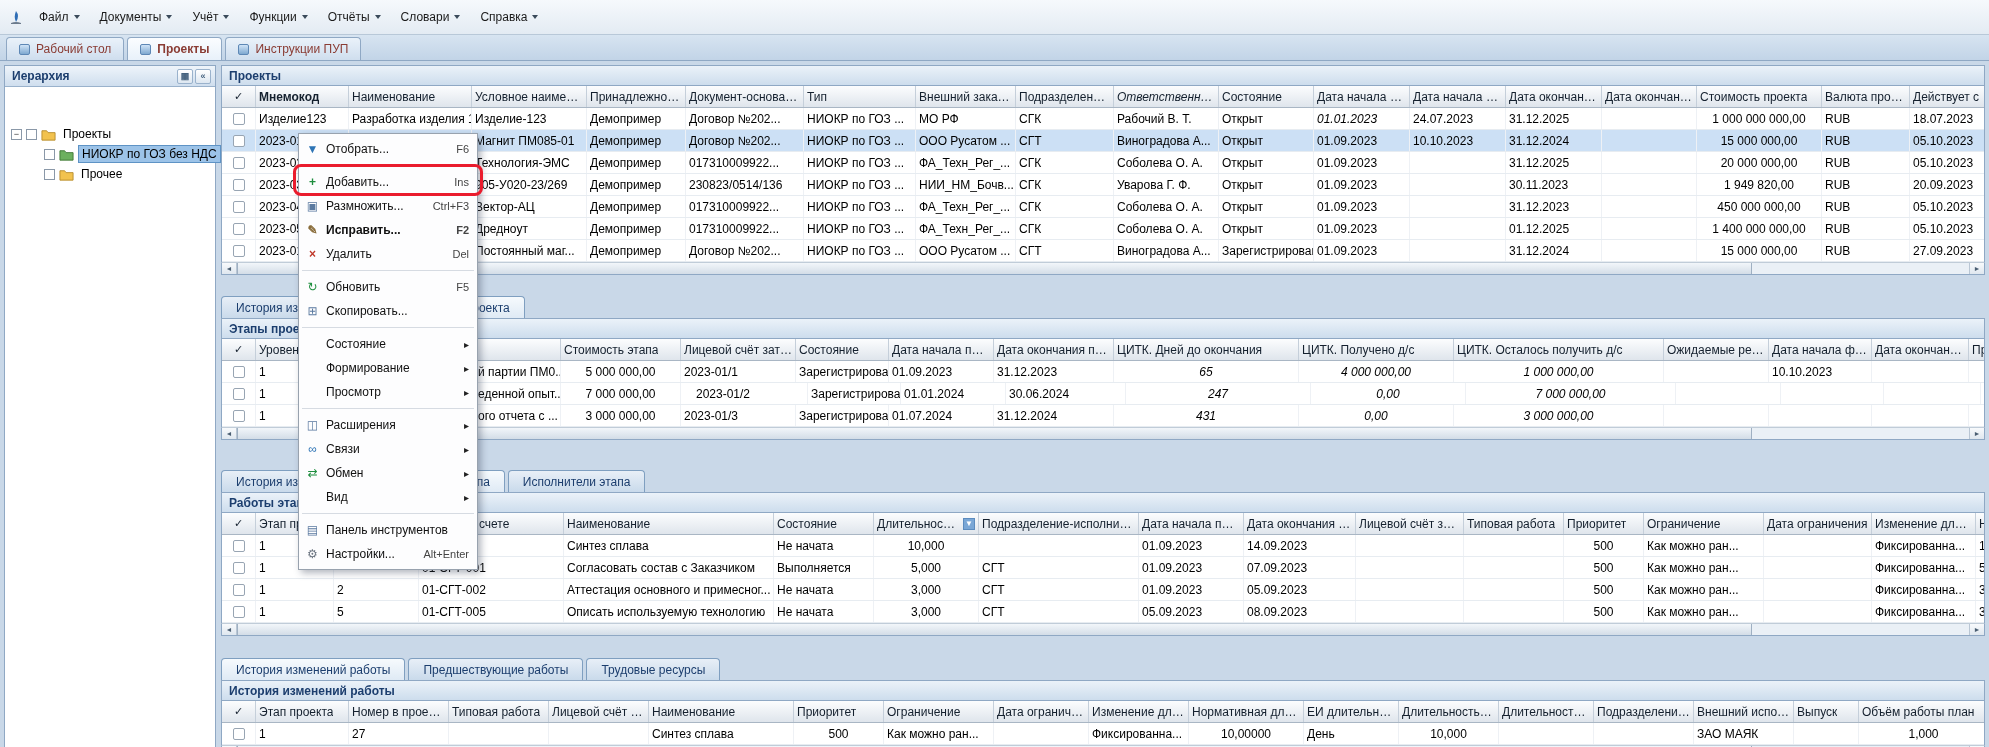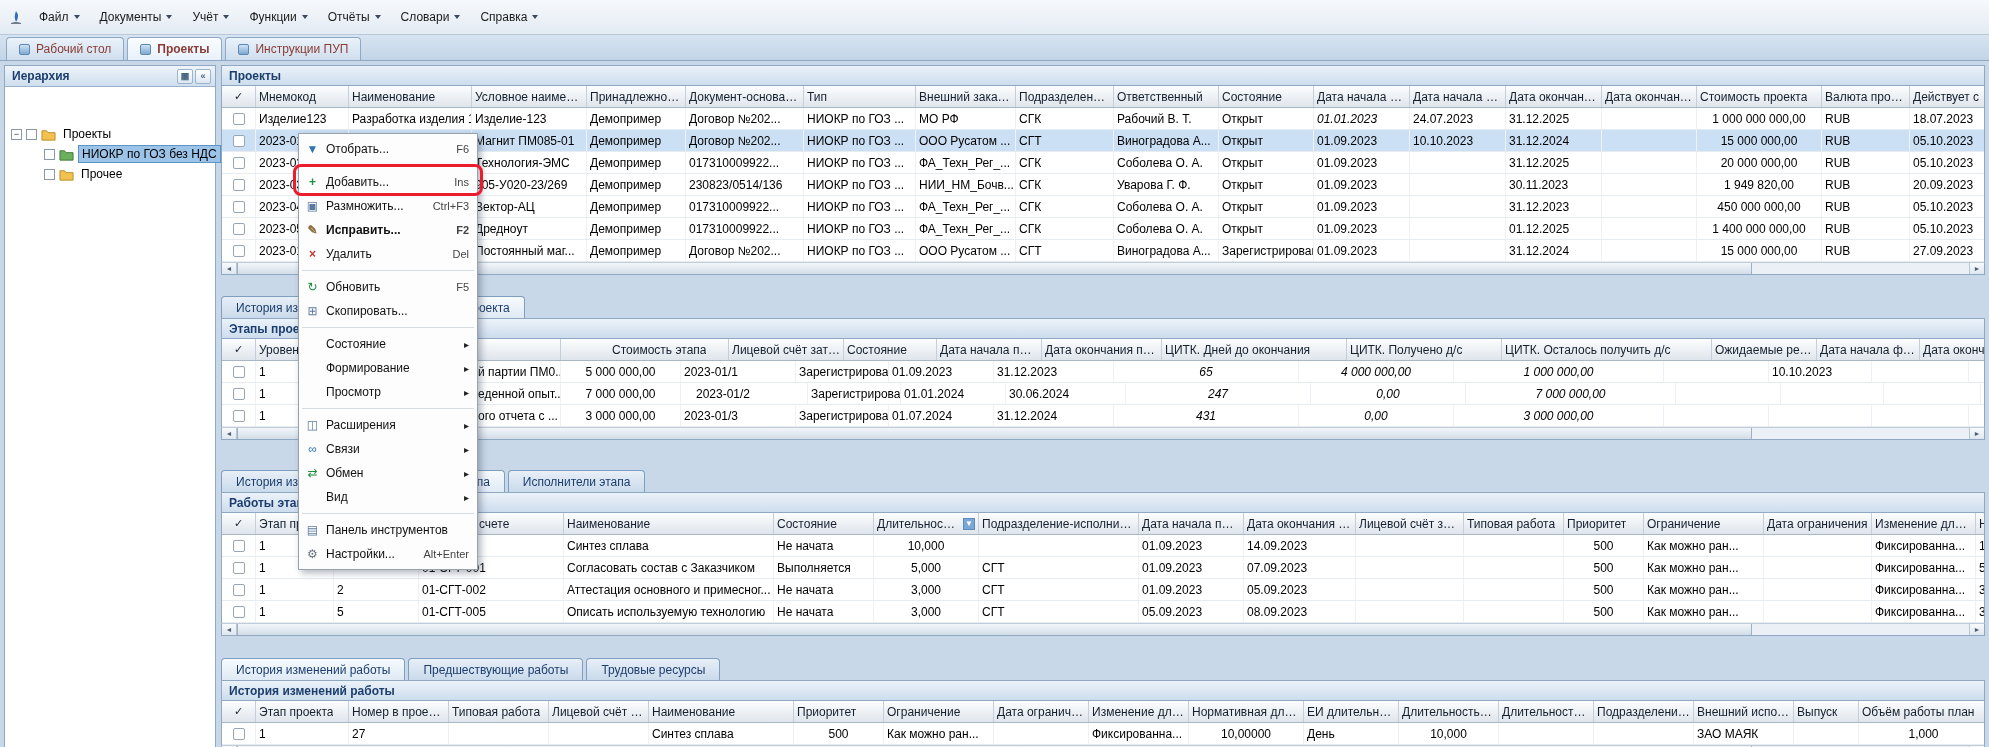--- a/index.html
+++ b/index.html
@@ -184,21 +184,21 @@
     </div>
 
     <div class="main">
 
       <div class="section-header">
         <span>Проекты</span>
       </div>
       <div class="grid">
           <div class="gh">
             <div class="c cbh" style="width: 34px;">✓</div>
-            <div class="c" style="width: 93px;">
+            <div class="c" style="width: 93px; font-weight: bold;">
               <span class="chl">Мнемокод</span>
             </div>
             <div class="c" style="width: 123px;">
               <span class="chl">Наименование</span>
             </div>
             <div class="c" style="width: 115px;">
               <span class="chl">Условное наименование</span>
             </div>
             <div class="c" style="width: 99px;">
               <span class="chl">Принадлежность</span>
@@ -208,21 +208,21 @@
             </div>
             <div class="c" style="width: 112px;">
               <span class="chl">Тип</span>
             </div>
             <div class="c" style="width: 100px;">
               <span class="chl">Внешний заказчик</span>
             </div>
             <div class="c" style="width: 98px;">
               <span class="chl">Подразделение-ответственный</span>
             </div>
-            <div class="c" style="width: 105px;">
+            <div class="c" style="width: 105px; font-style: italic;">
               <span class="chl">Ответственный</span>
             </div>
             <div class="c" style="width: 95px;">
               <span class="chl">Состояние</span>
             </div>
             <div class="c" style="width: 96px;">
               <span class="chl">Дата начала план.</span>
             </div>
             <div class="c" style="width: 96px;">
               <span class="chl">Дата начала факт.</span>
@@ -414,21 +414,21 @@
       </div>
       <div class="grid">
           <div class="gh">
             <div class="c cbh" style="width: 34px;">✓</div>
             <div class="c" style="width: 80px;">
               <span class="chl">Уровень</span>
             </div>
             <div class="c" style="width: 225px;">
               <span class="chl">Наименование</span>
             </div>
-            <div class="c" style="width: 120px; margin-left: 48px;">
+            <div class="c" style="width: 120px;">
               <span class="chl">Стоимость этапа</span>
             </div>
             <div class="c" style="width: 115px;">
               <span class="chl">Лицевой счёт затрат.</span>
             </div>
             <div class="c" style="width: 93px;">
               <span class="chl">Состояние</span>
             </div>
             <div class="c" style="width: 105px;">
               <span class="chl">Дата начала план</span>

